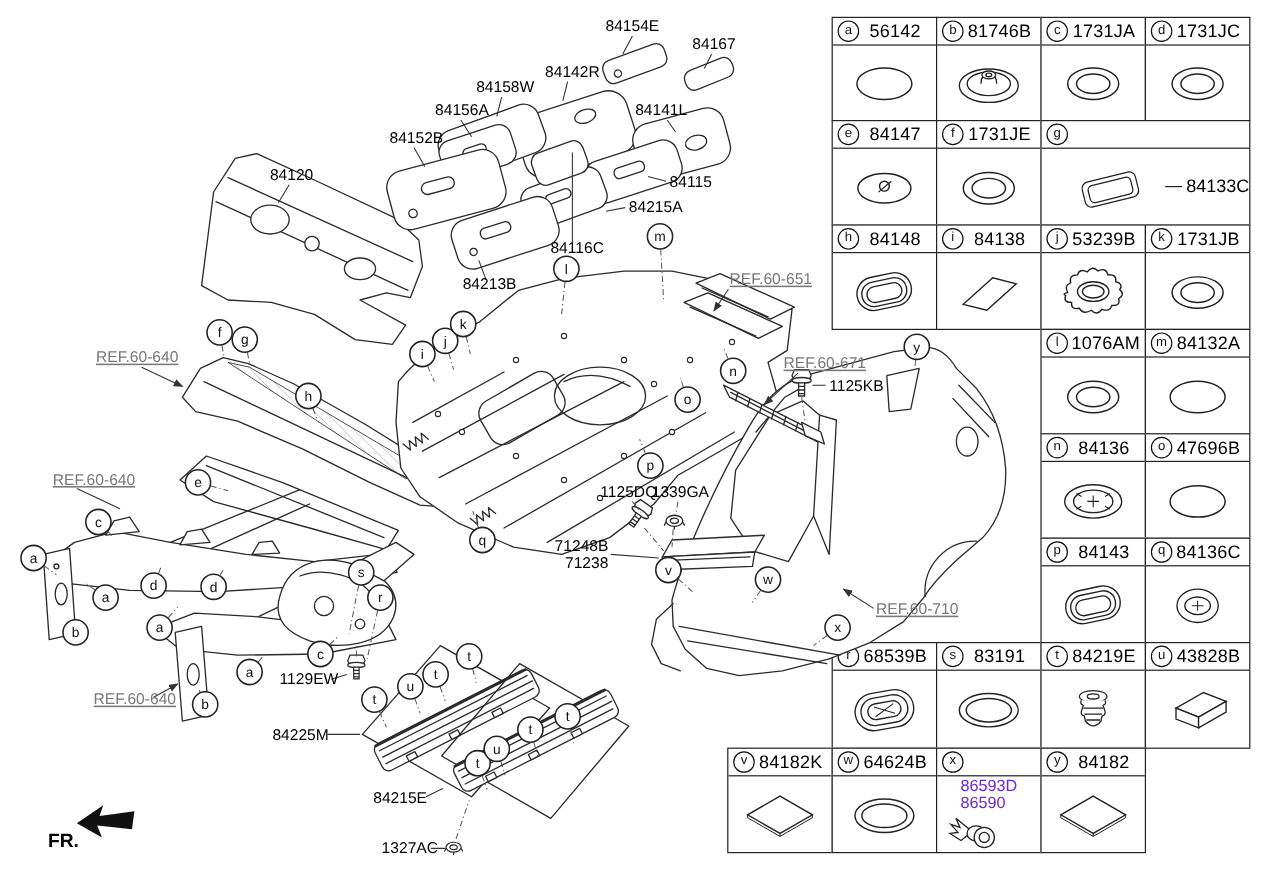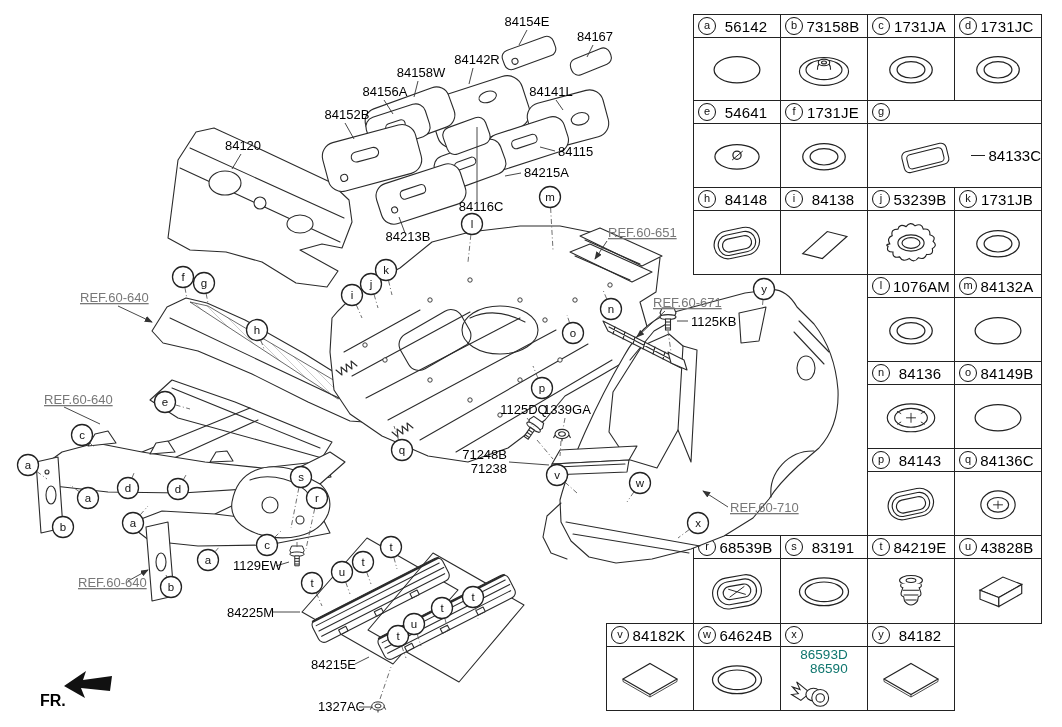--- a/index.html
+++ b/index.html
@@ -17,21 +17,21 @@
           font:11px/14.5px "Liberation Sans",sans-serif;text-align:center;flex:none;color:#111}
   .pn{flex:1;text-align:center;font-size:15px;letter-spacing:.2px;color:#000;padding-right:4px;white-space:nowrap}
   .pn.solo{padding-right:0}
   .cbody{flex:1;display:flex;align-items:center;justify-content:center;overflow:hidden}
   .ic{width:82px;height:54px}
   .gbody{justify-content:flex-end;padding-left:6px}
   .gic{width:76px;height:54px;flex:none}
   .glead{width:14px;height:0;border-top:1px solid #222;margin:0 3px}
   .gpart{font-size:15px;color:#000;white-space:nowrap}
   .xbody{flex-direction:column;justify-content:flex-start;padding-top:1px}
-  .xl{font-size:13.5px;line-height:14px;text-align:right;color:#0f766e}
+  .xl{font-size:13.5px;line-height:14px;text-align:left;color:#6d28d9}
   .xic{width:58px;height:32px;margin-left:-16px}
   
   #diagram{position:absolute;left:0;top:0;z-index:3;pointer-events:none}
   .tbl{position:absolute;inset:0;z-index:1}
   .s1{fill:none;stroke:#2b2b2b;stroke-width:1.1;stroke-linejoin:round;stroke-linecap:round}
   .sw{fill:#fff;stroke:#2b2b2b;stroke-width:1.1;stroke-linejoin:round}
   .thin{fill:none;stroke:#333;stroke-width:.9}
   .dash{fill:none;stroke:#555;stroke-width:.85;stroke-dasharray:5 2.5 1 2.5}
   .plbl{font:13px "Liberation Sans",sans-serif;fill:#000}
   .rlbl{font:13px "Liberation Sans",sans-serif;fill:#787878;text-decoration:underline}
@@ -150,21 +150,21 @@
           </div>
         <div class="cbody">
             <svg class="ic" viewBox="0 0 100 66">
               <use href="#ic-oval"></use>
             </svg>
           </div>
         </div>
       <div class="cell">
         <div class="chead">
             <span class="letter">b</span>
-            <span class="pn">73158B</span>
+            <span class="pn">81746B</span>
           </div>
         <div class="cbody">
             <svg class="ic" viewBox="0 0 100 66">
               <use href="#ic-dome"></use>
             </svg>
           </div>
         </div>
       <div class="cell">
         <div class="chead">
             <span class="letter">c</span>
@@ -186,21 +186,21 @@
               <use href="#ic-ring"></use>
             </svg>
           </div>
         </div>
     </div>
 
     <div class="row" style="left:693px;top:100px;height:88px">
       <div class="cell">
         <div class="chead">
             <span class="letter">e</span>
-            <span class="pn">54641</span>
+            <span class="pn">84147</span>
           </div>
         <div class="cbody">
             <svg class="ic" viewBox="0 0 100 66">
               <use href="#ic-ovalmark"></use>
             </svg>
           </div>
         </div>
       <div class="cell">
         <div class="chead">
             <span class="letter">f</span>
@@ -309,21 +309,21 @@
           </div>
         <div class="cbody">
             <svg class="ic" viewBox="0 0 100 66">
               <use href="#ic-crossoval"></use>
             </svg>
           </div>
         </div>
       <div class="cell">
         <div class="chead">
             <span class="letter">o</span>
-            <span class="pn">84149B</span>
+            <span class="pn">47696B</span>
           </div>
         <div class="cbody">
             <svg class="ic" viewBox="0 0 100 66">
               <use href="#ic-oval"></use>
             </svg>
           </div>
         </div>
     </div>
 
     <div class="row" style="left:867px;top:448px;height:88px">

